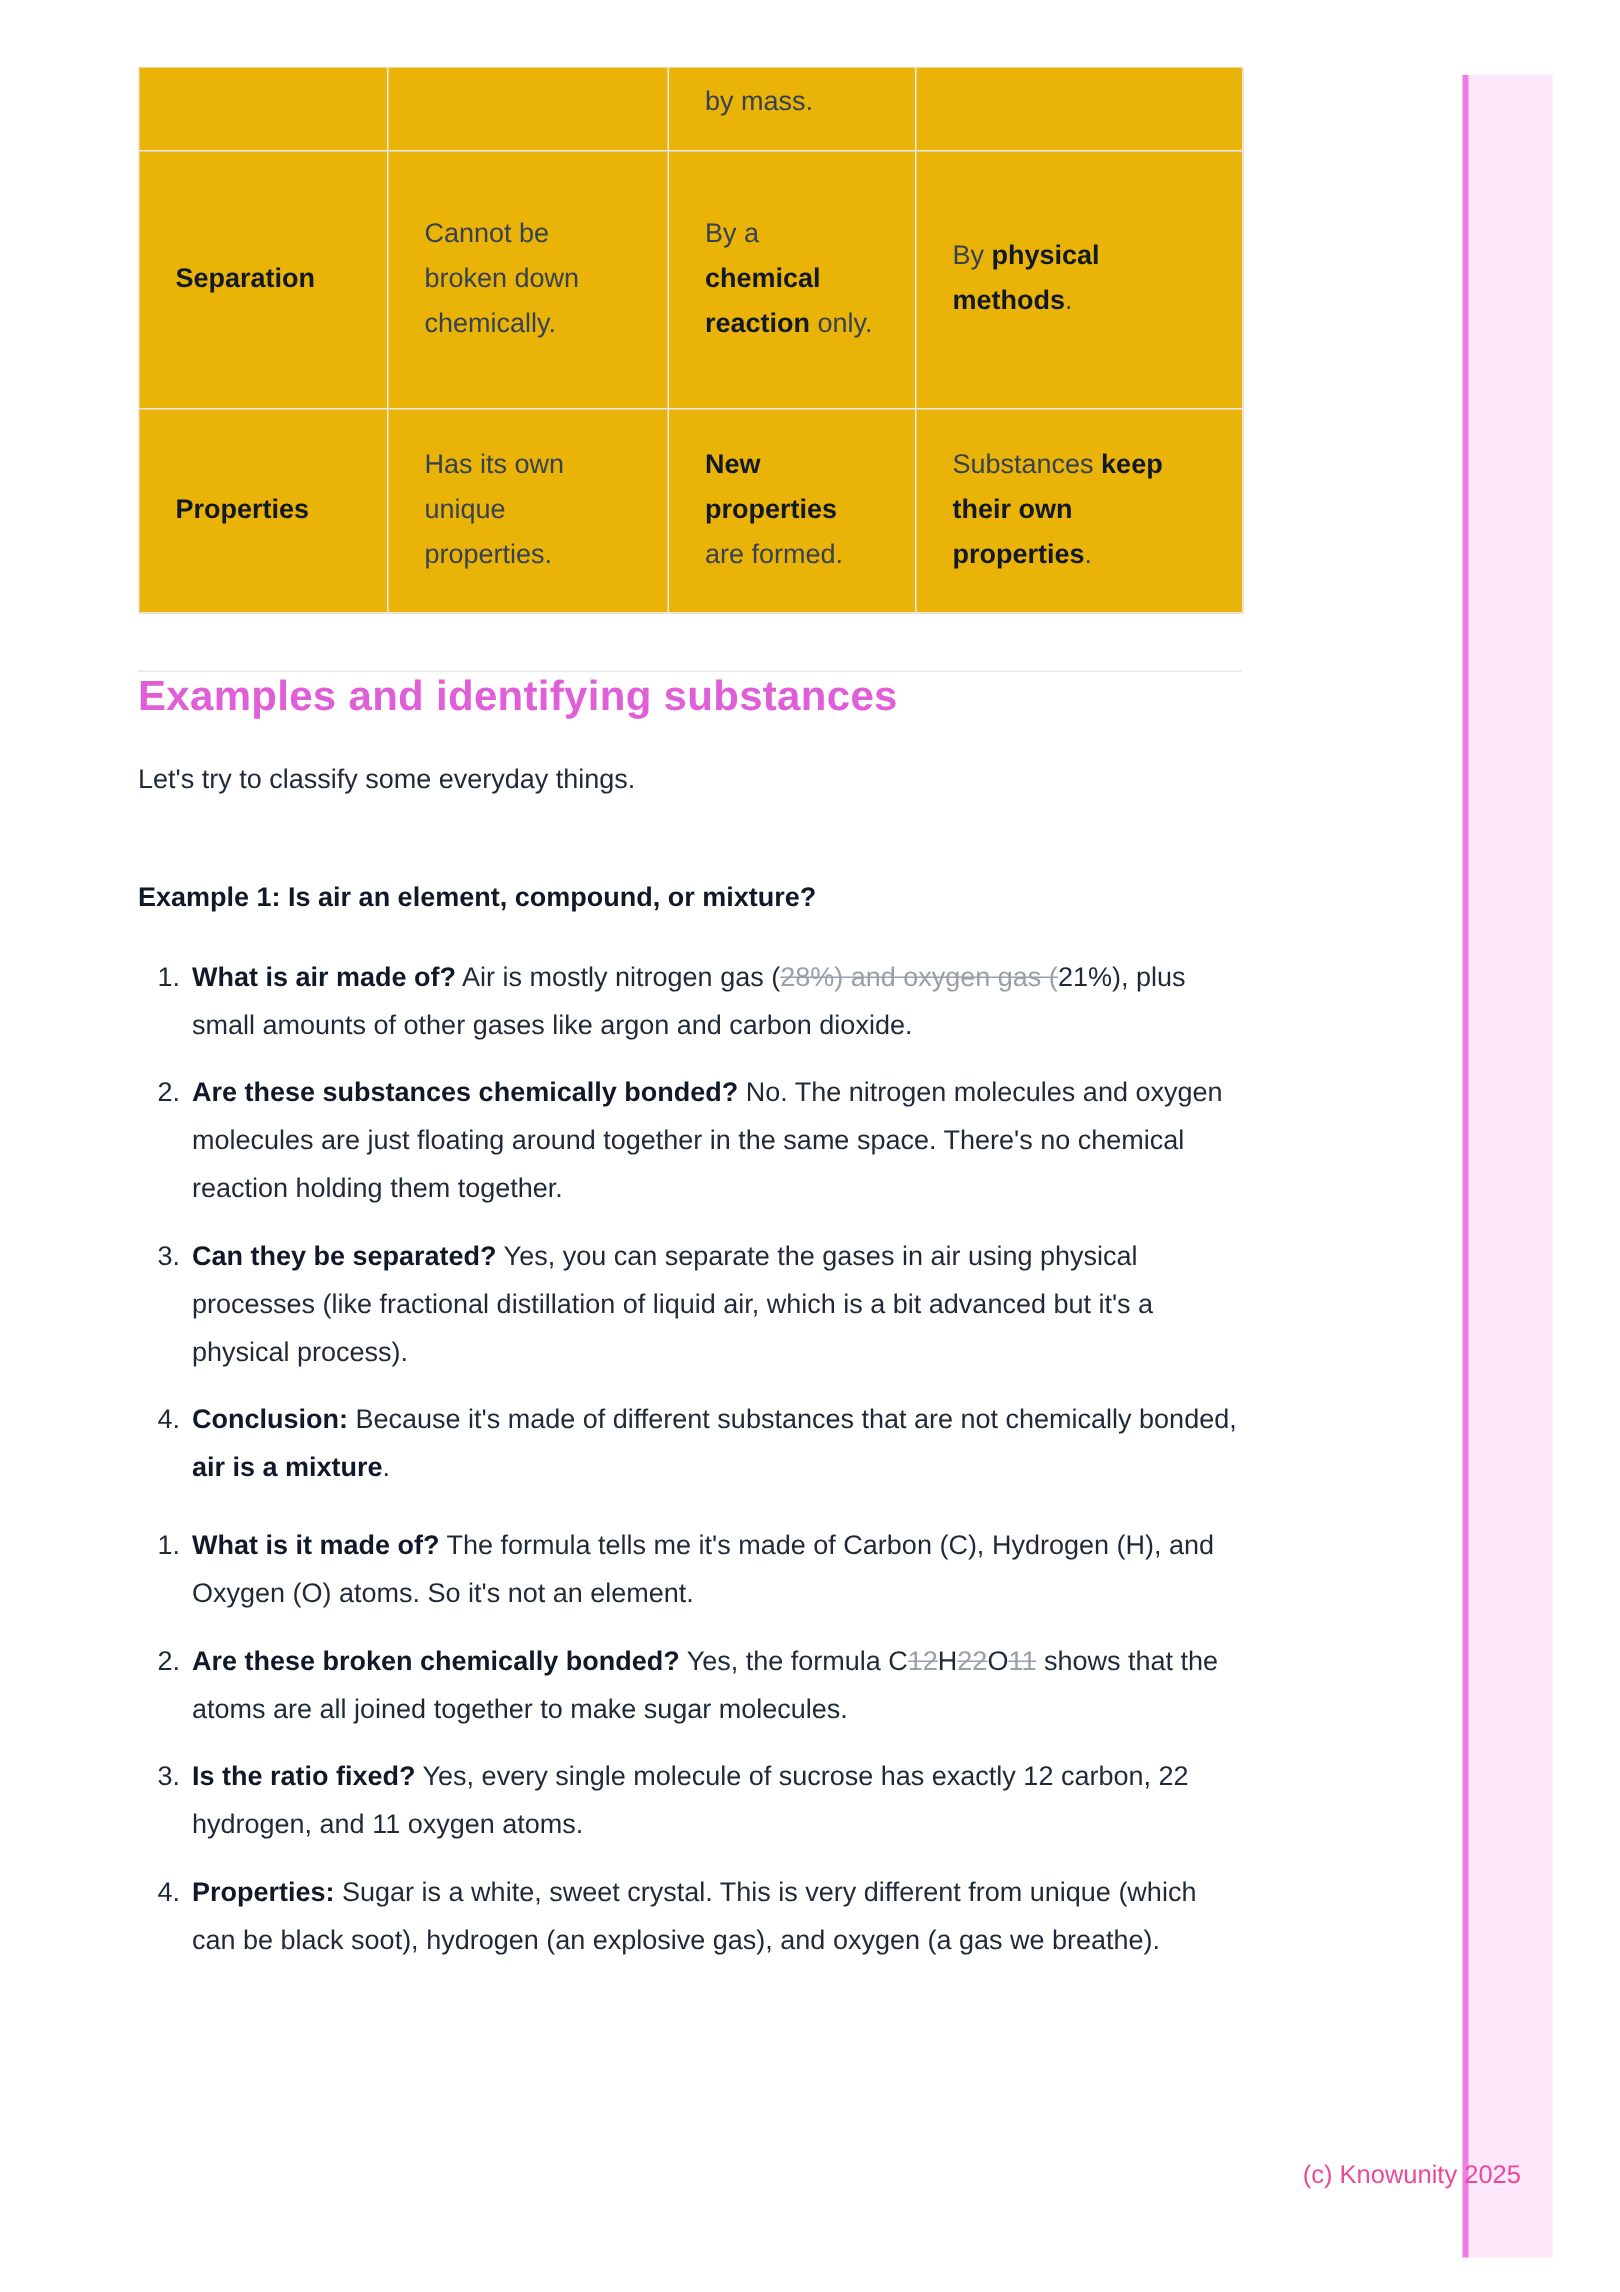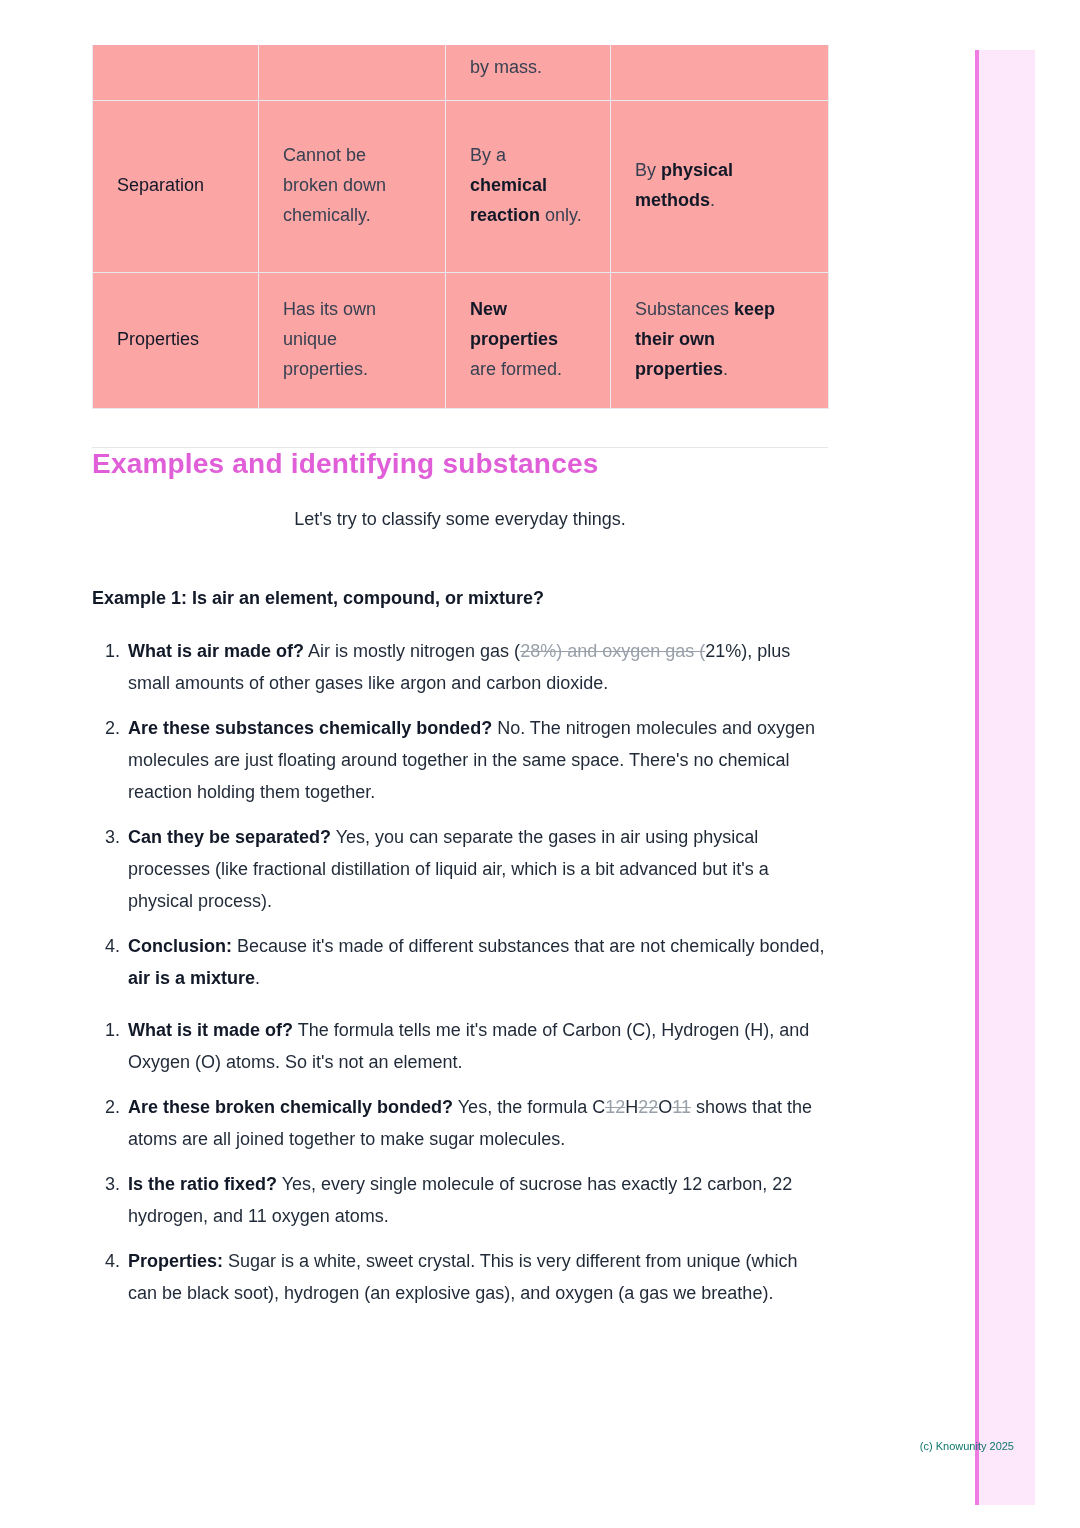--- a/index.html
+++ b/index.html
@@ -15,50 +15,50 @@
 
   .edge-strip {
     position: absolute; right: 45px; top: 50px;
     width: 60px; height: 1455px;
     background: var(--strip-fill, #fce8fa);
     border-left: 4px solid var(--strip-line, #ef7ce3);
     z-index: 1;
   }
   .watermark {
     position: absolute; right: 66px; top: 1440px;
-    font-size: 11px; color: #0f766e; z-index: 3;
+    font-size: 17px; color: #ec4899; z-index: 3;
   }
 
   .content { position: absolute; left: 92px; top: 45px; width: 736px; z-index: 2; }
 
   table.cmp {
     border-collapse: collapse; width: 736px; table-layout: fixed;
-    font-size: 18px; color: #374151; background: #fca5a5;
+    font-size: 18px; color: #374151; background: #eab308;
   }
   table.cmp td {
     border: 1px solid #e8eaef;
     padding: 16px 24px;
     vertical-align: middle;
     line-height: 1.65;
   }
   tr.partial-row td { border-top: none; height: 55px; vertical-align: top; padding-top: 8px; }
   tbody tr:nth-child(2) { height: 172px; }
   tbody tr:nth-child(3) { height: 136px; }
-  td.row-label { font-weight: 400; color: #111827; }
+  td.row-label { font-weight: 700; color: #111827; }
 
   .b { font-weight: 700; color: #111827; }
   .st { text-decoration: line-through; color: #99a0a9; }
 
   .divider { border: none; border-top: 1px solid #e5e7eb; margin-top: 38px; }
 
   h2.section-title {
     font-size: 28px; font-weight: 700; letter-spacing: .2px;
     color: var(--accent, #e05ed8);
   }
-  p.intro { margin-top: 25px; font-size: 18px; line-height: 1.6; text-align: center; }
+  p.intro { margin-top: 25px; font-size: 18px; line-height: 1.6; }
   p.example-heading {
     margin-top: 49px; font-size: 18px; font-weight: 700; color: #111827; line-height: 1.8;
   }
   p.example-heading .b { color: #111827; }
   p.justified { text-align: justify; }
 
   ol.example-list {
     margin-top: 20px; padding-left: 33px;
     font-size: 18px; line-height: 1.78; color: #1f2937;
   }

